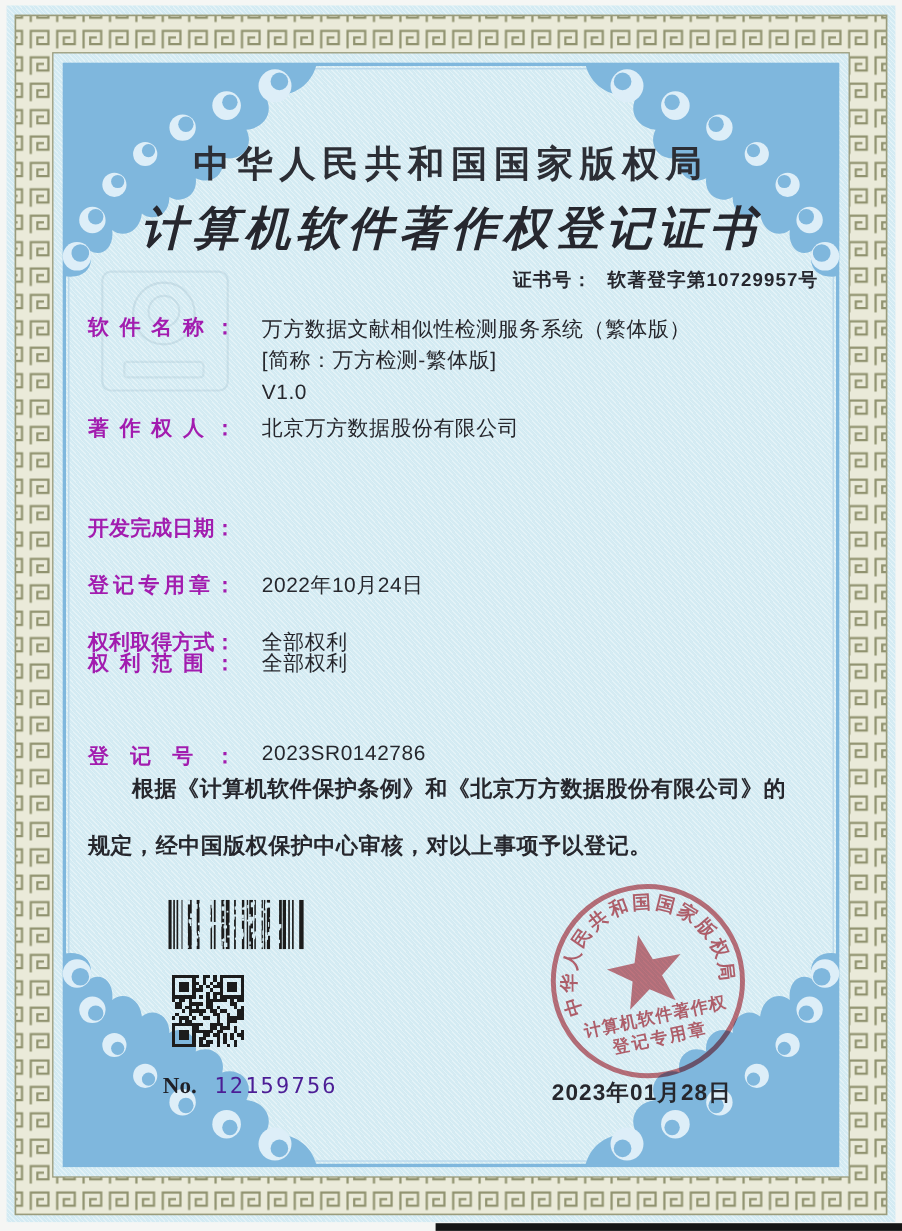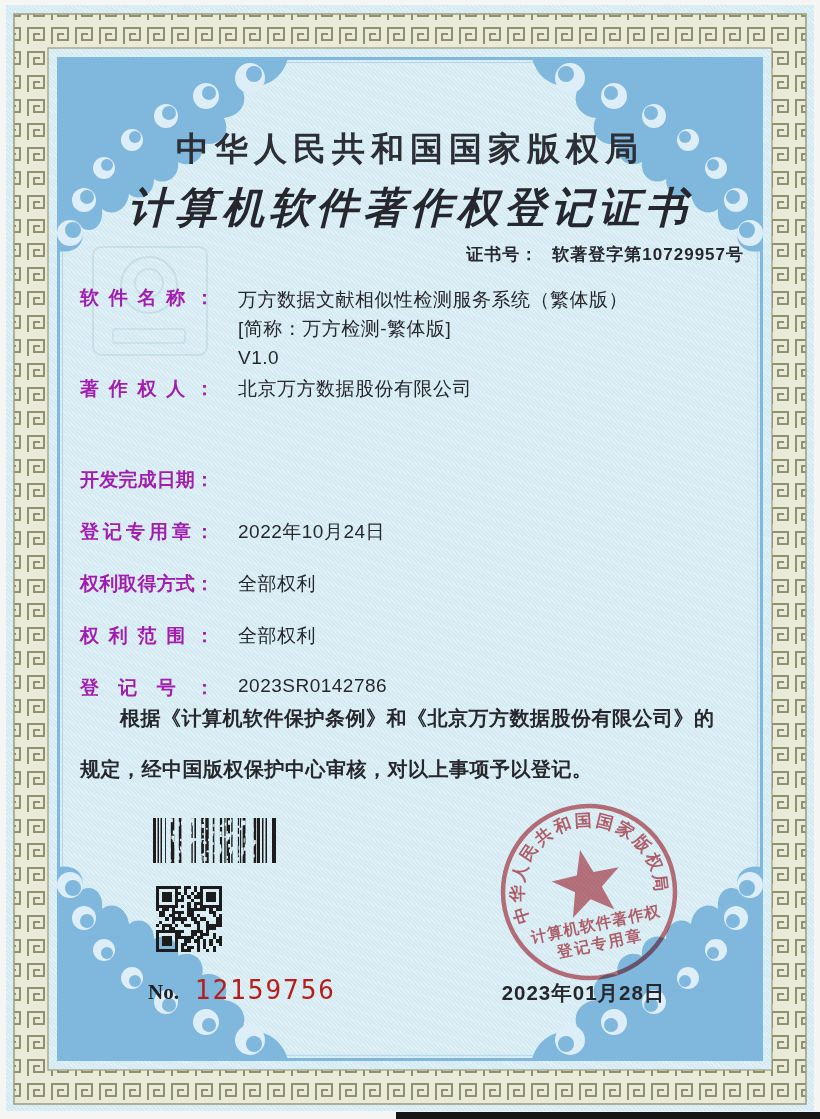--- a/index.html
+++ b/index.html
@@ -33,22 +33,22 @@
   .watermark .wm-circle{position:absolute;left:26px;top:8px;width:54px;height:54px;
     border:2px solid rgba(145,175,190,.5);border-radius:50%;}
   .watermark .wm-dot{position:absolute;left:40px;top:20px;width:26px;height:26px;
     border:2px solid rgba(145,175,190,.45);border-radius:50%;}
   .watermark .wm-base{position:absolute;left:18px;bottom:10px;width:70px;height:12px;
     border:2px solid rgba(145,175,190,.4);border-radius:4px;}
   .barcode{position:absolute;left:153px;top:818px;width:124px;height:45px;}
   .qrcode{position:absolute;left:156px;top:886px;width:66px;height:66px;}
   .serial{position:absolute;left:148px;top:975px;font-size:21px;}
   .serial .no-label{font-family:"Liberation Serif",serif;font-weight:700;color:#1f2026;}
-  .serial .no-value{font-family:"DejaVu Sans Mono",monospace;font-size:26px;
-    letter-spacing:2px;color:#b91c1c;margin-left:10px;}
+  .serial .no-value{font-family:"DejaVu Sans Mono",monospace;font-size:20px;
+    letter-spacing:2px;color:#4c1d95;margin-left:10px;}
   .seal{position:absolute;left:494px;top:797px;width:190px;height:190px;
     transform:rotate(-12deg);mix-blend-mode:multiply;opacity:.92;}
   .issue-date{position:absolute;left:496px;top:979px;width:175px;text-align:center;
     font-size:20.5px;font-weight:700;letter-spacing:1px;color:#26272d;}
   .scan-artifact{position:absolute;left:396px;top:1112px;width:424px;height:7px;
     background:#161616;}
 </style>
 </head>
 <body>
 
@@ -123,21 +123,21 @@
 <div class="frow" style="top:519px;">
   <span class="flabel">登记专用章：</span>
   <span class="fvalue">2022年10月24日</span>
 </div>
 
 <div class="frow" style="top:571px;">
   <span class="flabel">权利取得方式：</span>
   <span class="fvalue">全部权利</span>
 </div>
 
-<div class="frow" style="top:623px;">
+<div class="frow" style="top:590px;">
   <span class="flabel">权利范围：</span>
   <span class="fvalue">全部权利</span>
 </div>
 
 <div class="frow" style="top:675px;">
   <span class="flabel">登记号：</span>
   <span class="fvalue">2023SR0142786</span>
 </div>
 
 <div class="statement">根据《计算机软件保护条例》和《北京万方数据股份有限公司》的规定，经中国版权保护中心审核，对以上事项予以登记。</div>

